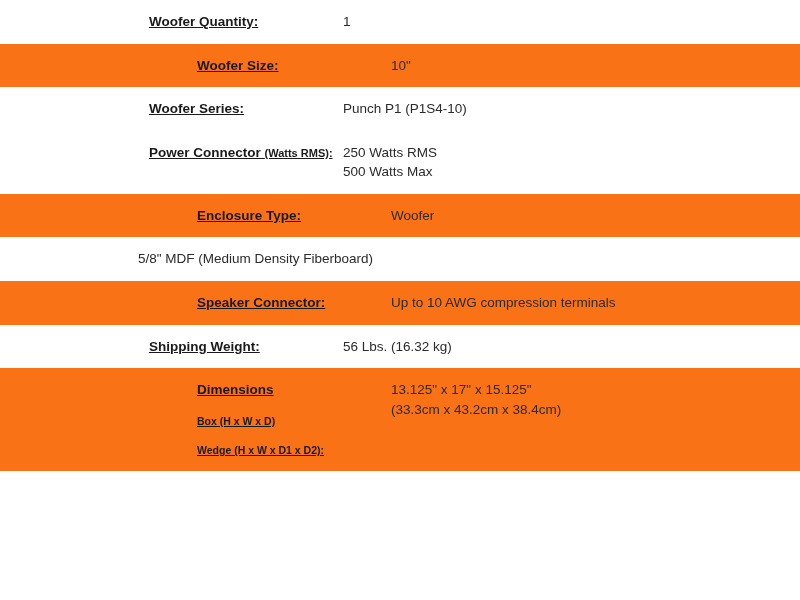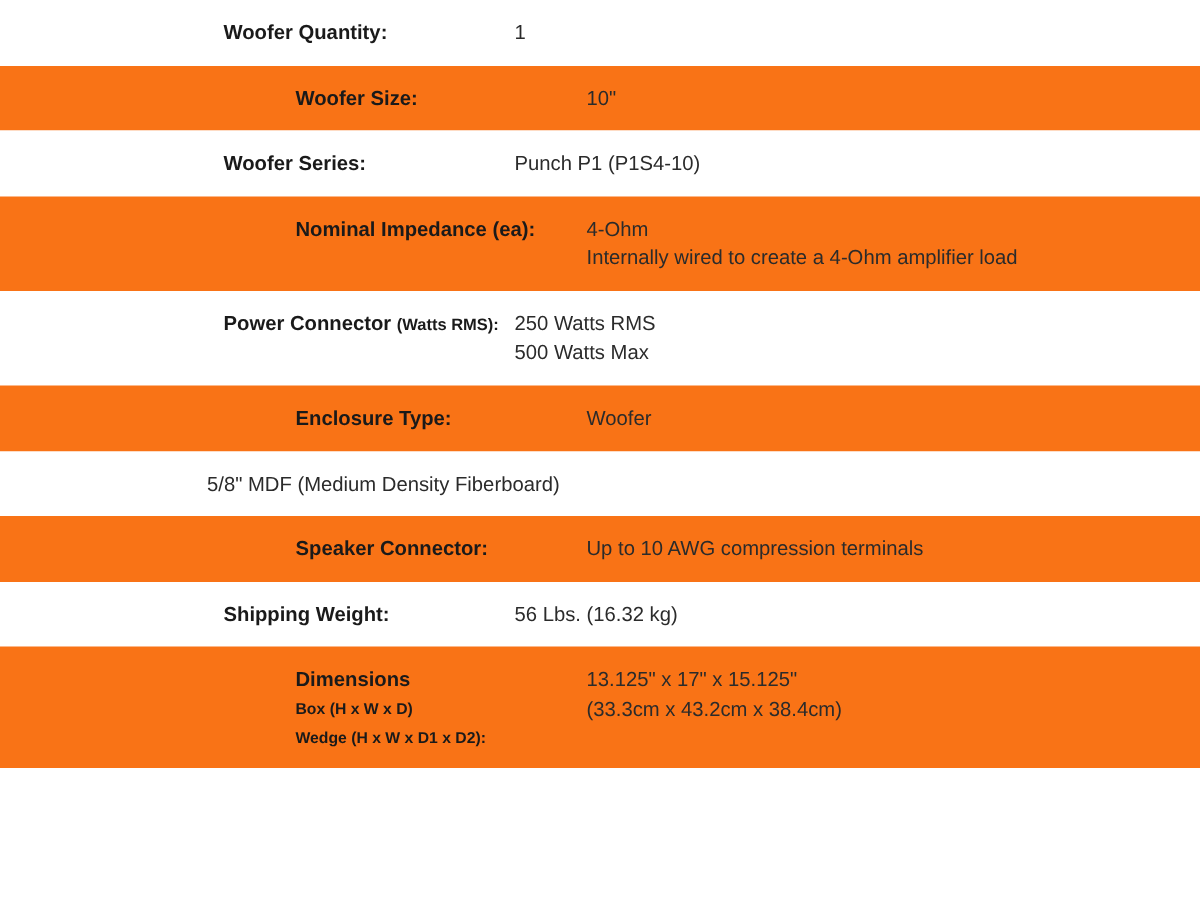--- a/index.html
+++ b/index.html
@@ -28,40 +28,41 @@
     background: #ffffff;
   }
   .cell-label {
     width: 205px;
     box-sizing: border-box;
     padding: 12px 0 12px 11px;
     font-size: 13.5px;
     font-weight: bold;
     color: #1a1a1a;
     line-height: 1.45;
+    text-decoration: underline;
   }
   .cell-value {
     flex: 1;
     box-sizing: border-box;
     padding: 12px 14px 12px 0;
     font-size: 13.5px;
     font-weight: normal;
     color: #2b2b2b;
     line-height: 1.45;
   }
   .label-small {
     font-size: 11px;
     font-weight: bold;
   }
   .sub-line {
     display: block;
     font-size: 10.5px;
     font-weight: bold;
     color: #1a1a1a;
-    margin-top: 3px;
+    margin-top: 14px;
     line-height: 1.5;
   }
   .val-line {
     display: block;
   }
   .gutter-left {
     width: 138px;
     flex: 0 0 138px;
   }
   .table-wrap {
@@ -90,28 +91,20 @@
   </div>
 
   <div class="spec-row plain">
     <div class="gutter-left"></div>
     <div class="cell-label">Woofer Series:</div>
     <div class="cell-value">
       <span class="val-line">Punch P1 (P1S4-10)</span>
     </div>
   </div>
 
-  <div class="spec-row shaded">
-    <div class="gutter-left"></div>
-    <div class="cell-label">Nominal Impedance (ea):</div>
-    <div class="cell-value">
-      <span class="val-line">4-Ohm</span>
-      <span class="val-line">Internally wired to create a 4-Ohm amplifier load</span>
-    </div>
-  </div>
 
   <div class="spec-row plain">
     <div class="gutter-left"></div>
     <div class="cell-label"><span>Power Connector </span><span class="label-small">(Watts RMS):</span></div>
     <div class="cell-value">
       <span class="val-line">250 Watts RMS</span>
       <span class="val-line">500 Watts Max</span>
     </div>
   </div>
 

